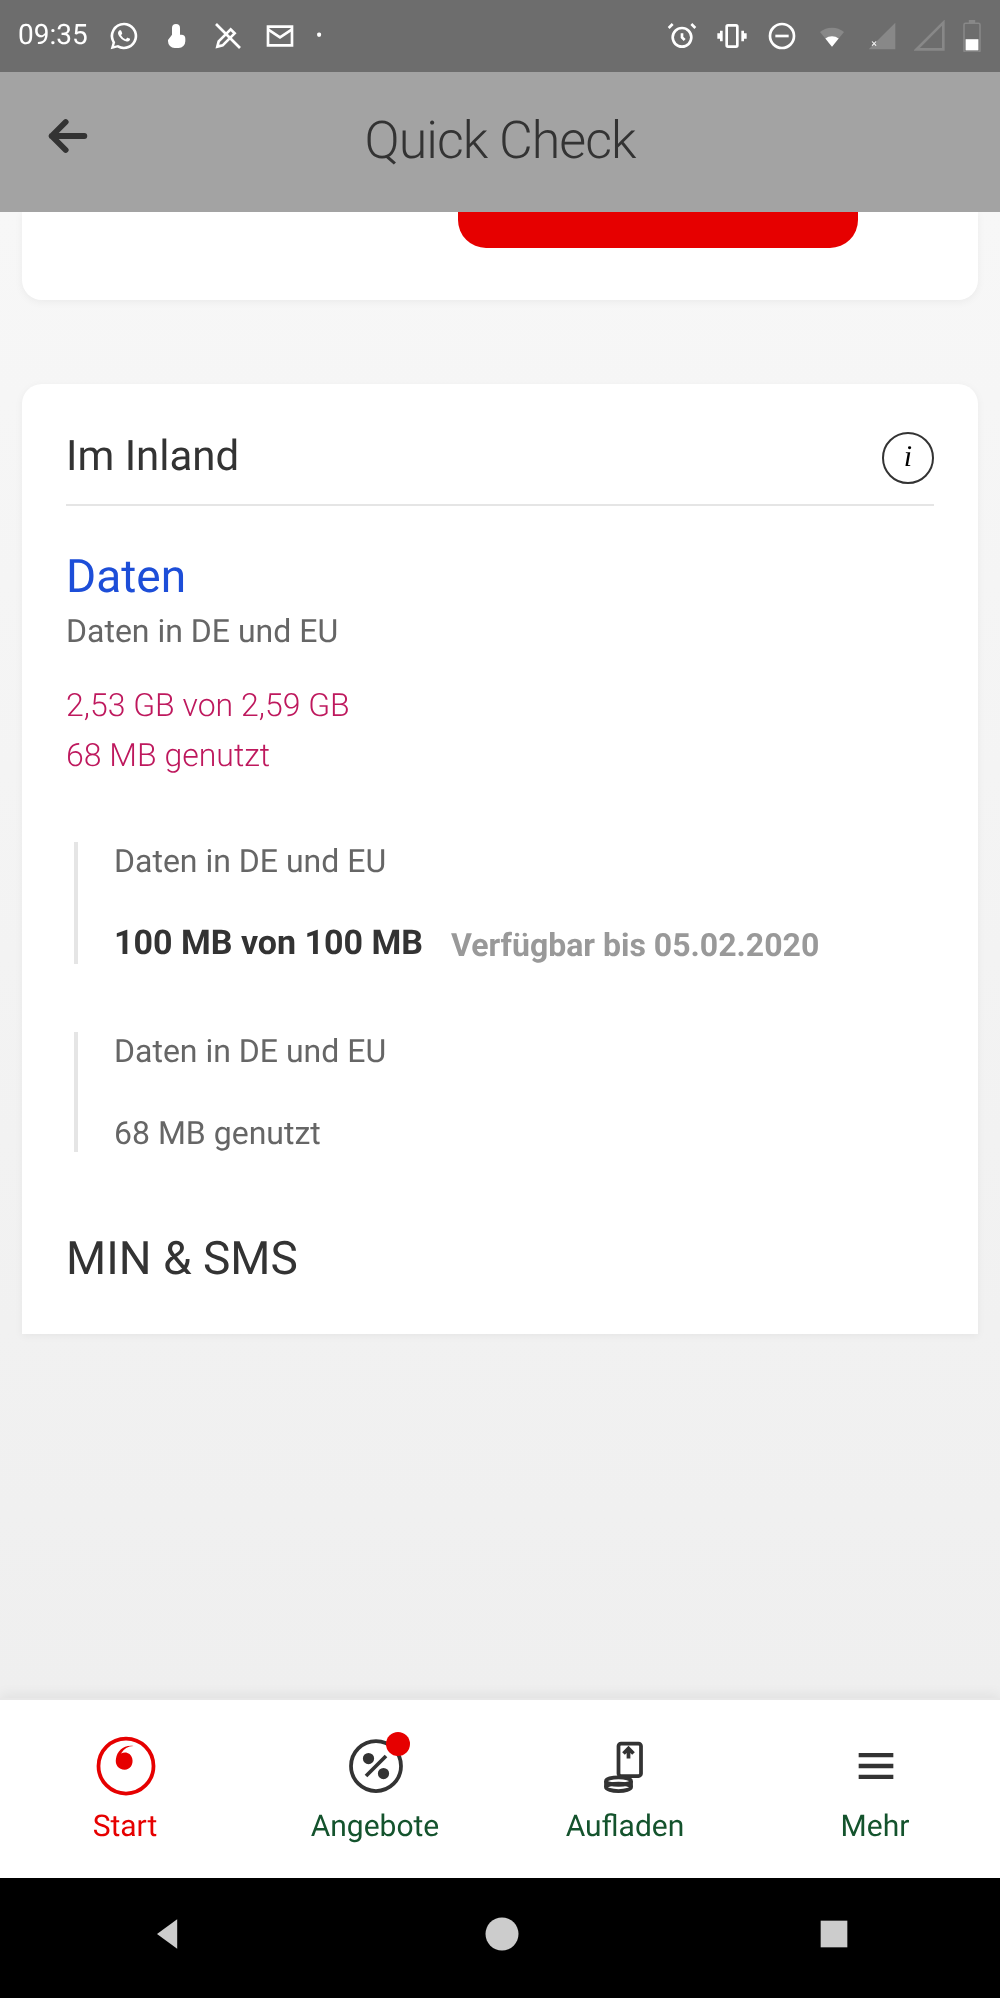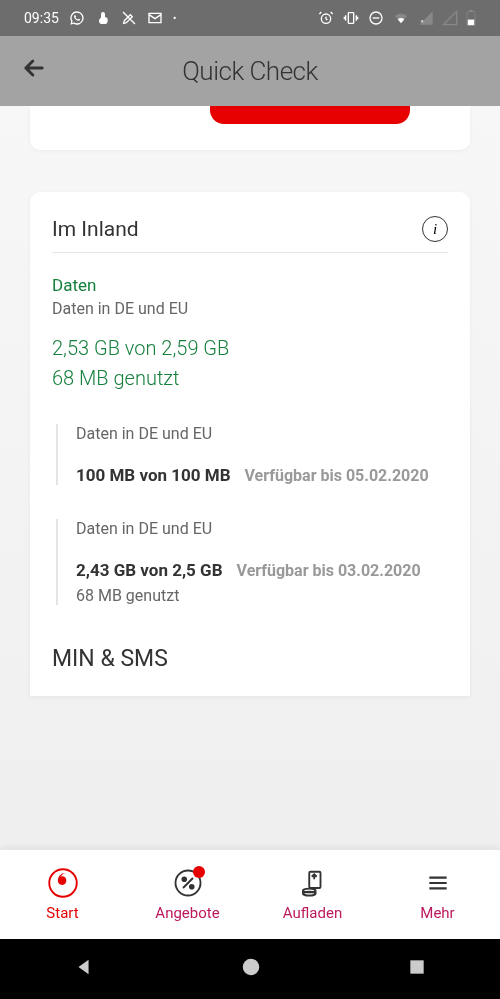--- a/index.html
+++ b/index.html
@@ -1,51 +1,51 @@
 <!DOCTYPE html>
 <html><head>
 <meta charset="utf-8">
 <style>
   * { box-sizing: border-box; margin: 0; padding: 0; font-family: -apple-system, BlinkMacSystemFont, "Segoe UI", Roboto, sans-serif; }
   body { width: 500px; height: 999px; background: #f2f2f2; position: relative; overflow: hidden; }
   
-  .status-bar { height: 36px; background: #6d6d6d; color: #fff; display: flex; align-items: center; padding: 0 24px; font-size: 14px; }
+  .status-bar { height: 36px; background: #6d6d6d; color: #fff; display: flex; align-items: center; padding: 0 9px; font-size: 14px; }
   .status-left { display: flex; align-items: center; gap: 10px; }
   .status-right { margin-left: auto; display: flex; align-items: center; gap: 8px; }
   .status-icon { display: inline-flex; }
   
   .app-header { height: 70px; display: flex; align-items: center; padding: 0 20px; background: #a3a3a3; }
   .back-btn { font-size: 28px; color: #333; cursor: pointer; }
   .app-title { flex: 1; text-align: center; font-size: 26px; font-weight: 300; color: #333; margin-right: 28px; letter-spacing: -0.5px; }
   
-  .content { padding: 0 30px; background: linear-gradient(180deg, #f7f7f7 0%, #efefef 100%); height: calc(100% - 36px - 70px - 90px - 60px); overflow: hidden; }
+  .content { padding: 0 11px; background: linear-gradient(180deg, #f7f7f7 0%, #efefef 100%); height: calc(100% - 36px - 70px - 90px - 60px); overflow: hidden; }
   
   .card-top { background: #fff; border-radius: 0 0 10px 10px; padding: 0 30px 26px; margin-bottom: 42px; box-shadow: 0 1px 4px rgba(0,0,0,0.05); }
   .red-pill { width: 200px; height: 18px; background: #e60000; border-radius: 0 0 14px 14px; margin-left: auto; margin-right: 30px; }
   
   .card { background: #fff; border-radius: 10px 10px 0 0; padding: 24px 22px; box-shadow: 0 1px 4px rgba(0,0,0,0.05); }
   .card-head { display: flex; align-items: center; border-bottom: 1px solid #e5e5e5; padding-bottom: 10px; margin-bottom: 22px; }
   .card-head h2 { font-size: 21px; font-weight: 400; color: #333; }
   .info-btn { margin-left: auto; width: 26px; height: 26px; border: 1.5px solid #333; border-radius: 50%; display: flex; align-items: center; justify-content: center; font-family: Georgia, serif; font-style: italic; font-size: 15px; cursor: pointer; }
   
-  .section-title { font-size: 17px; font-weight: 400; color: #15803d; margin-bottom: 4px; }
+  .section-title { font-size: 23px; font-weight: 400; color: #1d4ed8; margin-bottom: 4px; }
   .section-sub { font-size: 16px; color: #666; margin-bottom: 18px; }
-  .big-line { font-size: 20px; font-weight: 300; color: #15803d; margin-bottom: 6px; }
+  .big-line { font-size: 16px; font-weight: 300; color: #be185d; margin-bottom: 6px; }
   
   .bucket { border-left: 2px solid #e5e5e5; padding-left: 18px; margin-left: 4px; margin-top: 34px; }
   .bucket-sub { font-size: 16px; color: #666; margin-bottom: 22px; }
   .bucket-row { display: flex; align-items: center; gap: 14px; }
   .bucket-main { font-size: 17px; font-weight: 700; color: #333; }
   .bucket-avail { font-size: 16px; color: #999; font-weight: bold; }
   .bucket-used { font-size: 16px; color: #666; margin-top: 6px; }
   
   .min-sms { font-size: 23px; font-weight: 400; color: #333; margin-top: 40px; }
   
   .bottom-nav { position: absolute; bottom: 60px; left: 0; right: 0; height: 90px; background: #fff; display: flex; border-top: 1px solid #e8e8e8; box-shadow: 0 -2px 6px rgba(0,0,0,0.06); justify-content: space-between; }
-  .nav-item { flex: 1; display: flex; flex-direction: column; align-items: center; justify-content: center; gap: 6px; font-size: 15px; color: #be185d; cursor: pointer; position: relative; }
+  .nav-item { flex: 1; display: flex; flex-direction: column; align-items: center; justify-content: center; gap: 6px; font-size: 15px; color: #14532d; cursor: pointer; position: relative; }
   .nav-item.active { color: #e60000; }
   .nav-icon { width: 30px; height: 30px; display: flex; align-items: center; justify-content: center; position: relative; }
   .badge-dot { position: absolute; top: -2px; right: -2px; width: 12px; height: 12px; background: #e60000; border-radius: 50%; }
   
   .sys-nav { position: absolute; bottom: 0; left: 0; right: 0; height: 60px; background: #000; display: flex; align-items: center; justify-content: space-around; }
   .sys-btn { color: #ddd; cursor: pointer; }
 </style>
 </head>
 <body>
 
@@ -150,24 +150,20 @@
       <div class="bucket">
         <div class="bucket-sub">Daten in DE und EU</div>
         <div class="bucket-row">
           <span class="bucket-main">100 MB von 100 MB</span>
           <span class="bucket-avail">Verfügbar bis 05.02.2020</span>
         </div>
       </div>
 
       <div class="bucket">
         <div class="bucket-sub">Daten in DE und EU</div>
-        <div class="bucket-row">
-          <span class="bucket-main">2,43 GB von 2,5 GB</span>
-          <span class="bucket-avail">Verfügbar bis 03.02.2020</span>
-        </div>
         <div class="bucket-used">68 MB genutzt</div>
       </div>
 
       <div class="min-sms">MIN &amp; SMS</div>
     </div>
   </div>
 </div>
 
 <div class="bottom-nav">
   <div class="nav-item active">

